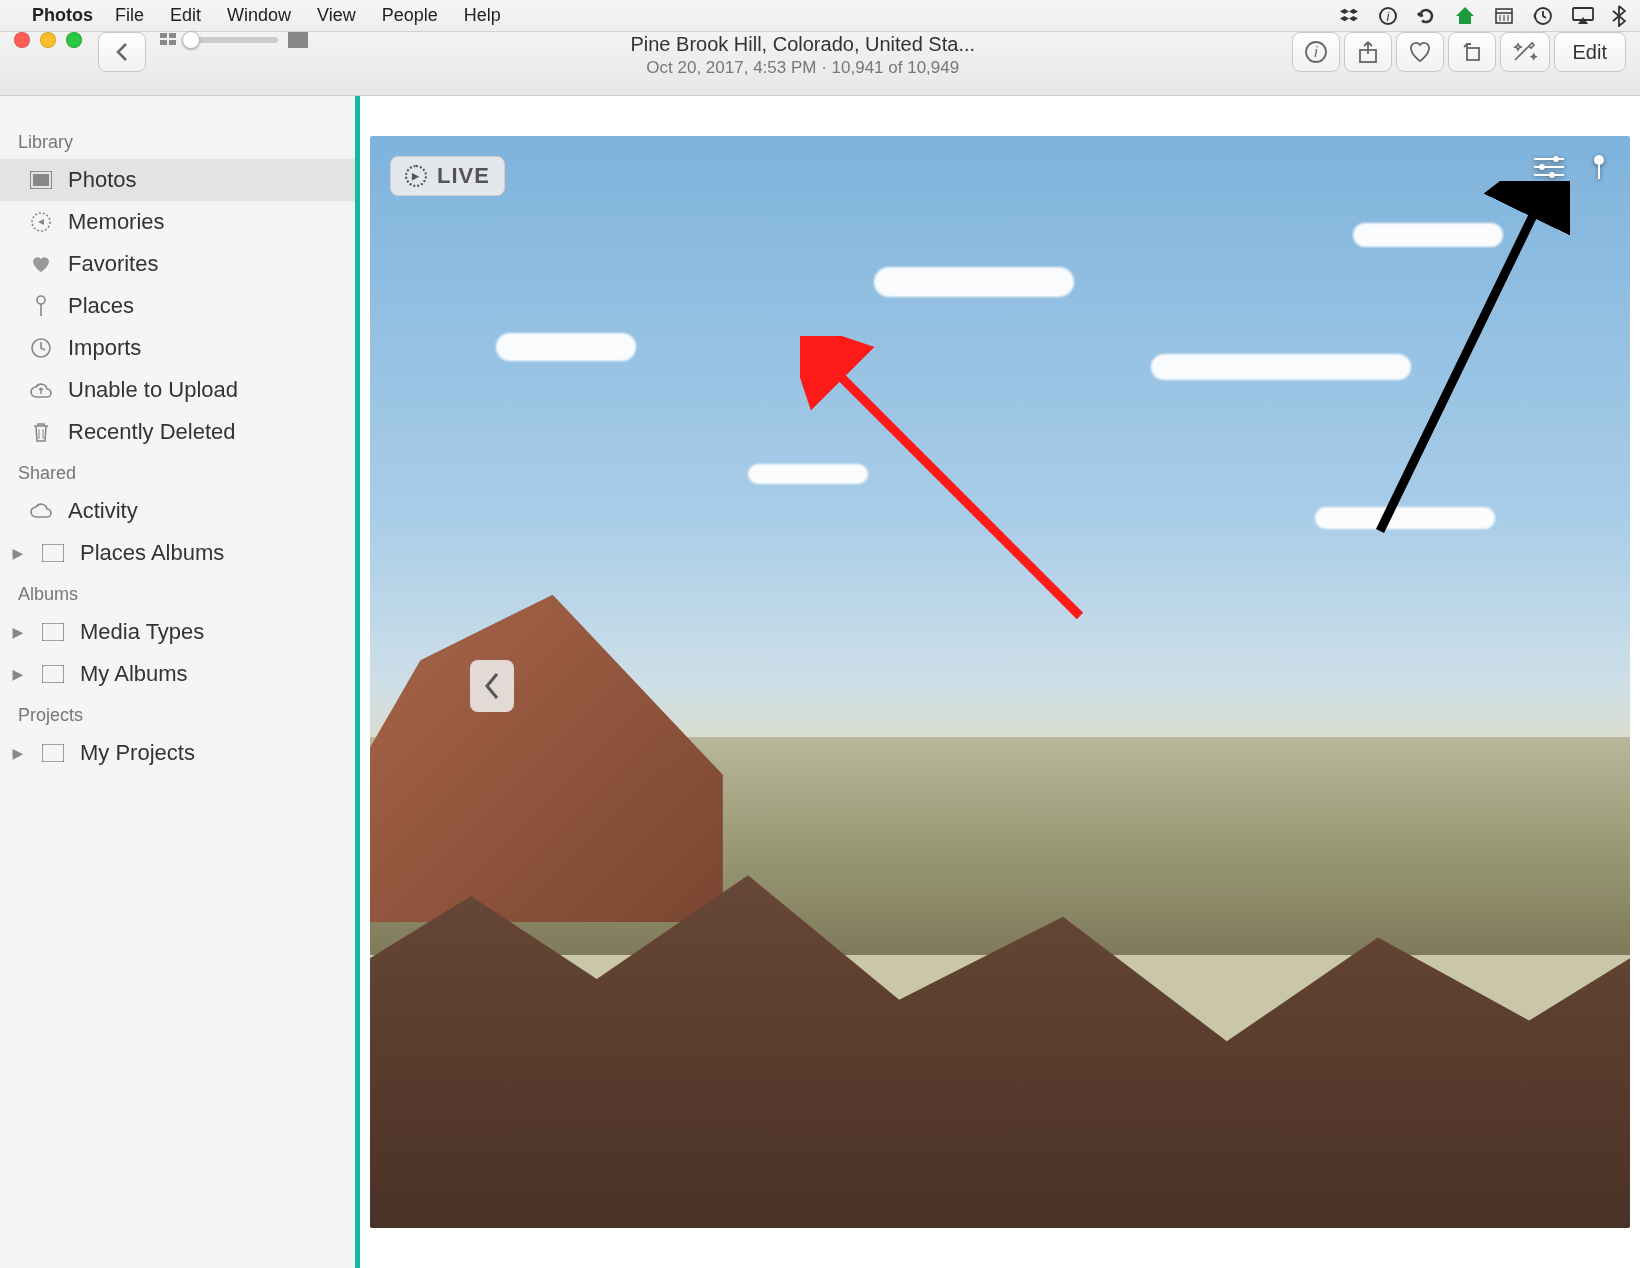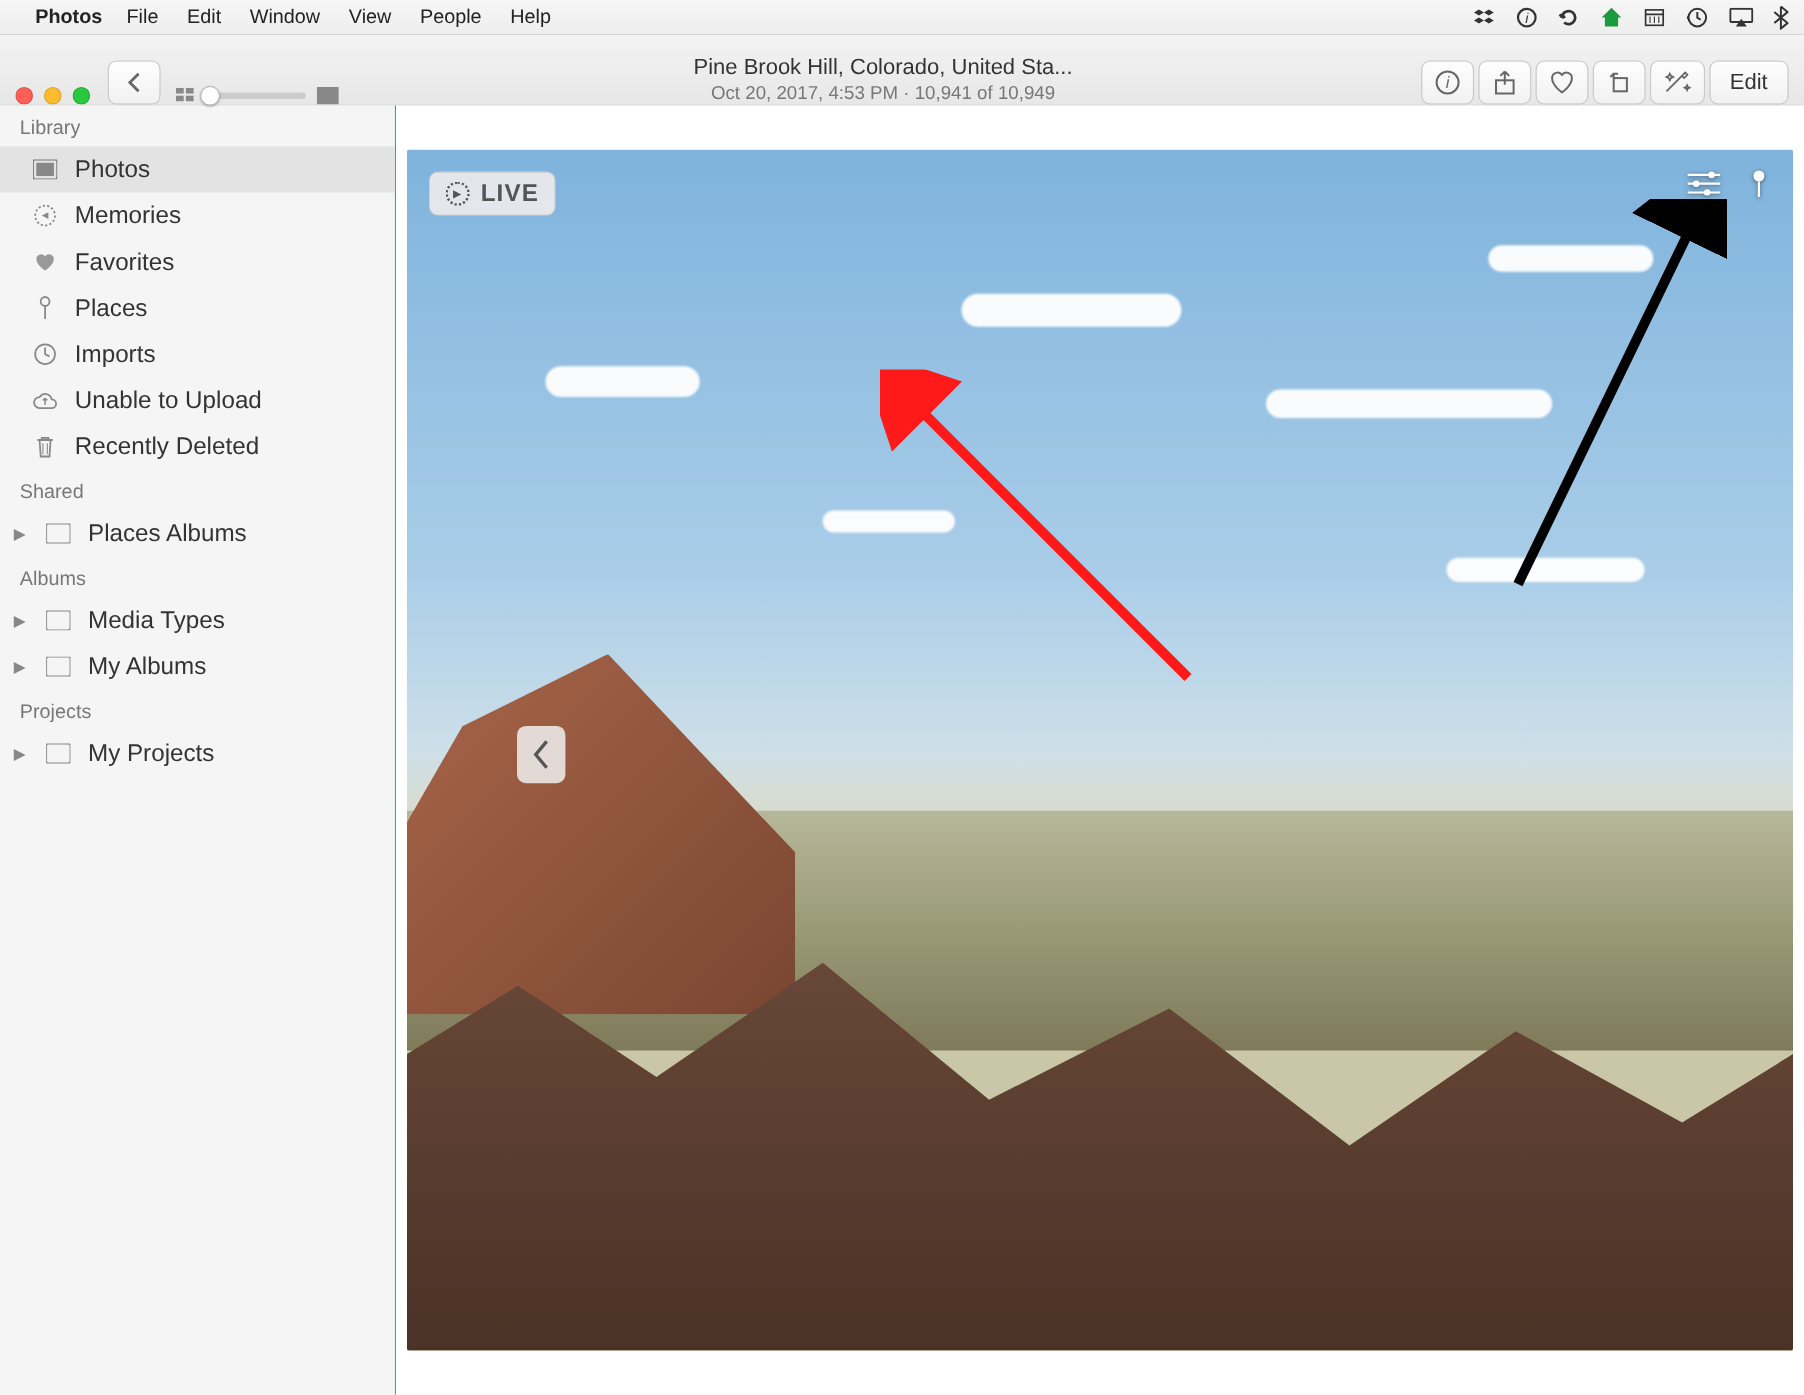--- a/index.html
+++ b/index.html
@@ -21,21 +21,21 @@
 .menubar .mi   { margin-right: 26px; cursor: default; }
 .menubar .spacer { flex: 1; }
 .menubar .ri { margin-left: 18px; display:flex; align-items:center; }
 
 
 .toolbar {
   height: 64px;
   background: linear-gradient(#f3f3f3,#e7e7e7);
   border-bottom: 1px solid #cfcfcf;
   display: flex;
-  align-items: flex-end;
+  align-items: flex-start;
   padding: 0 14px;
   gap: 4px;
 }
 .traffic { display:flex; gap:10px; margin-right:12px;}
 .dot { width:16px; height:16px; border-radius:50%; border:1px solid rgba(0,0,0,.15);}
 .dot.red{background:#ff5f57;} .dot.yel{background:#febc2e;} .dot.grn{background:#28c840;}
 .btn {
   height:40px; min-width:48px; padding:0 10px;
   background:linear-gradient(#fefefe,#f1f1f1);
   border:1px solid #c8c8c8; border-radius:8px;
@@ -47,22 +47,22 @@
 .title-block .t1 { font-size:20px; color:#333; }
 .title-block .t2 { font-size:17px; color:#777; margin-top:2px; }
 .slider-group { display:flex; align-items:center; gap:10px; margin-left:10px; margin-right:6px;}
 .sl-thumb { width:18px; height:18px; border-radius:50%; background:#fff; border:1px solid #bbb; box-shadow:0 1px 2px rgba(0,0,0,.3);}
 .sl-track { width:90px; height:6px; background:#ccc; border-radius:3px; position:relative;}
 .sl-track .sl-thumb{ position:absolute; left:-6px; top:-6px;}
 
 
 .body { display:flex; height: calc(1268px - 32px - 64px); }
 .sidebar {
-  width: 360px; background:#f5f5f5; border-right:1px solid #14b8a6;
-  padding: 0 0; overflow:auto;
+  width: 360px; background:#f5f5f5; border-right:5px solid #14b8a6;
+  padding: 26px 0; overflow:auto;
 }
 .side-h { font-size:18px; color:#777; padding: 10px 18px 6px; }
 .side-item {
   display:flex; align-items:center; gap:14px;
   padding: 8px 18px 8px 28px; font-size:22px; color:#333; cursor:default;
 }
 .side-item.sel { background:#e3e3e3; }
 .side-item .disc { width:12px; display:flex; justify-content:center; color:#888; font-size:14px; margin-left:-16px; margin-right:2px;}
 .icon-slot { width:26px; display:flex; align-items:center; justify-content:center; color:#7a7a7a;}
 
@@ -304,20 +304,28 @@
           <svg width="18" height="22" viewBox="0 0 18 22">
             <path d="M2 5h14M4 5l1 15h8l1-15M6 5V3h6v2" fill="none" stroke="#888" stroke-width="1.6"></path>
             <line x1="7" y1="8" x2="7" y2="18" stroke="#888"></line>
             <line x1="11" y1="8" x2="11" y2="18" stroke="#888"></line>
           </svg>
         </span>
       <span>Recently Deleted</span>
     </div>
 
     <div class="side-h">Shared</div>
+    <div class="side-item">
+      <span class="icon-slot">
+          <svg width="24" height="16" viewBox="0 0 24 16">
+            <path d="M7 14a5 5 0 0 1 0-10 6 6 0 0 1 11 2 4 4 0 0 1 0 8z" fill="none" stroke="#888" stroke-width="1.6"></path>
+          </svg>
+        </span>
+      <span>Activity</span>
+    </div>
     <div class="side-item">
       <span class="disc">▶</span>
       <span class="icon-slot">
           <svg width="22" height="18" viewBox="0 0 22 18">
             <rect x="0" y="0" width="22" height="18" rx="2" fill="none" stroke="#888" stroke-width="1.6"></rect>
           </svg>
         </span>
       <span>Places Albums</span>
     </div>
 

